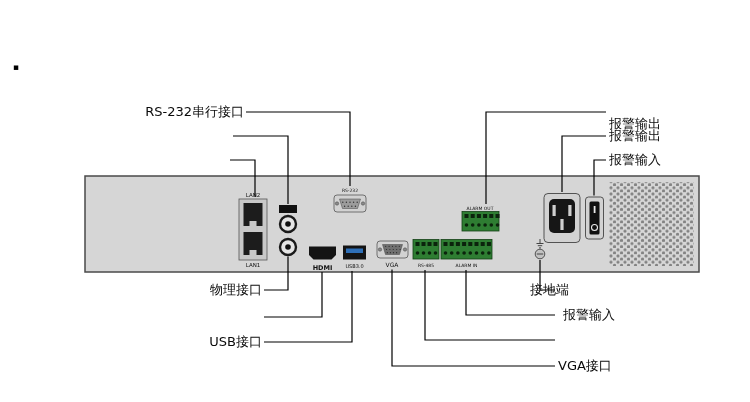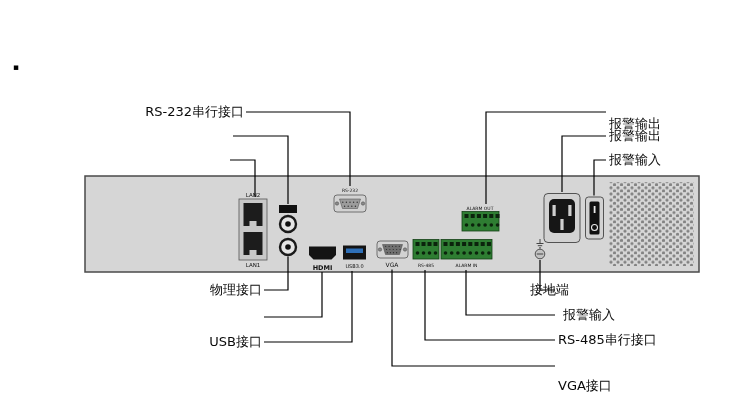--- a/index.html
+++ b/index.html
@@ -206,16 +206,15 @@
 
   <div class="callout" style="left:609px;top:116px">报警输出</div>
   <div class="callout" style="left:609px;top:128px">报警输出</div>
   <div class="callout" style="left:609px;top:152px">报警输入</div>
 
   <div class="callout ra" style="right:488px;top:282px">物理接口</div>
   <div class="callout ra" style="right:488px;top:334px">USB接口</div>
 
   <div class="callout" style="left:530px;top:282px">接地端</div>
   <div class="callout" style="left:563px;top:307px">报警输入</div>
-  <div class="callout" style="left:558px;top:332px">RS-485串行接口</div>
-  <div class="callout" style="left:558px;top:378px">VGA接口</div>
+  <div class="callout" style="left:558px;top:358px">VGA接口</div>
 
 </div>
 
 </body></html>

